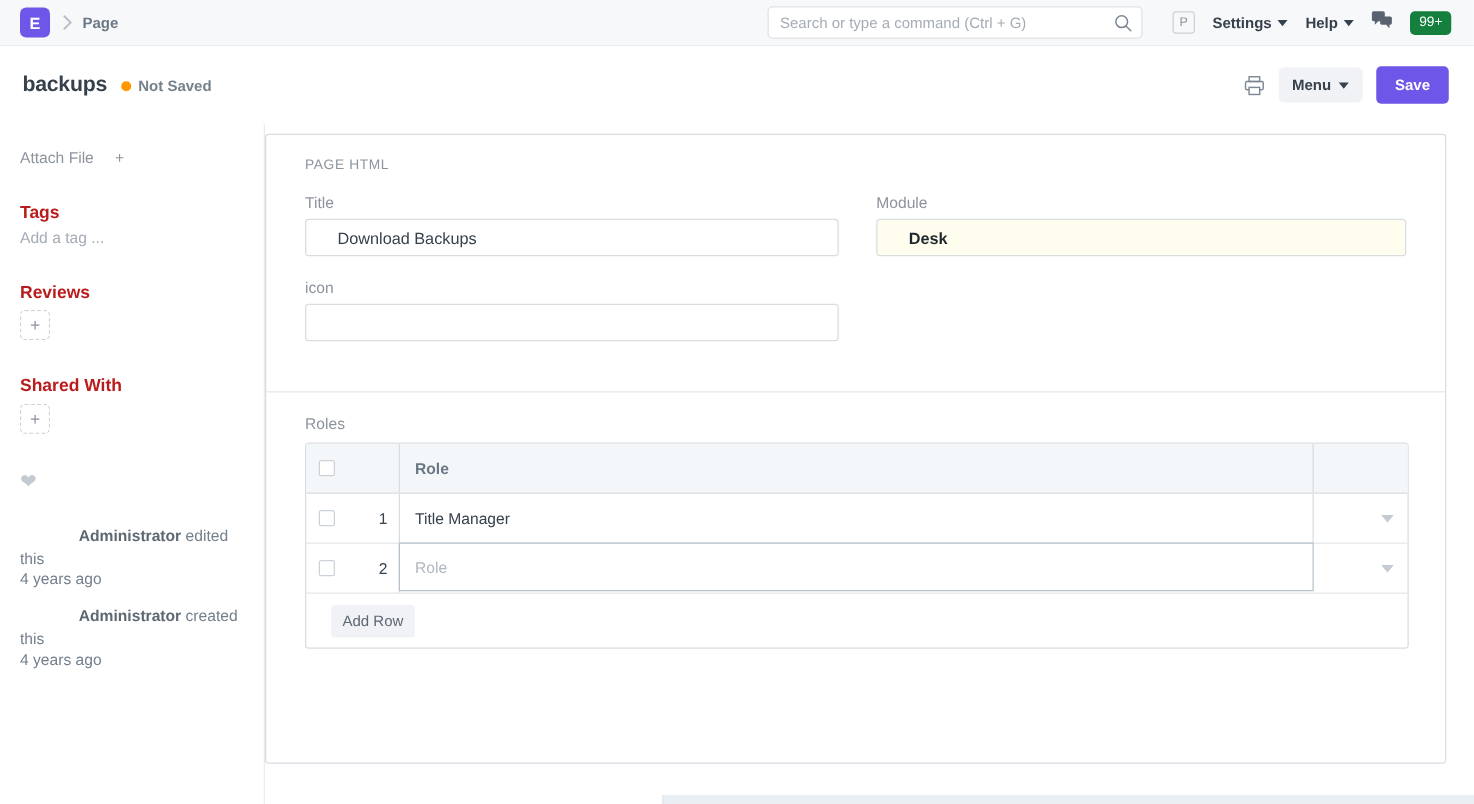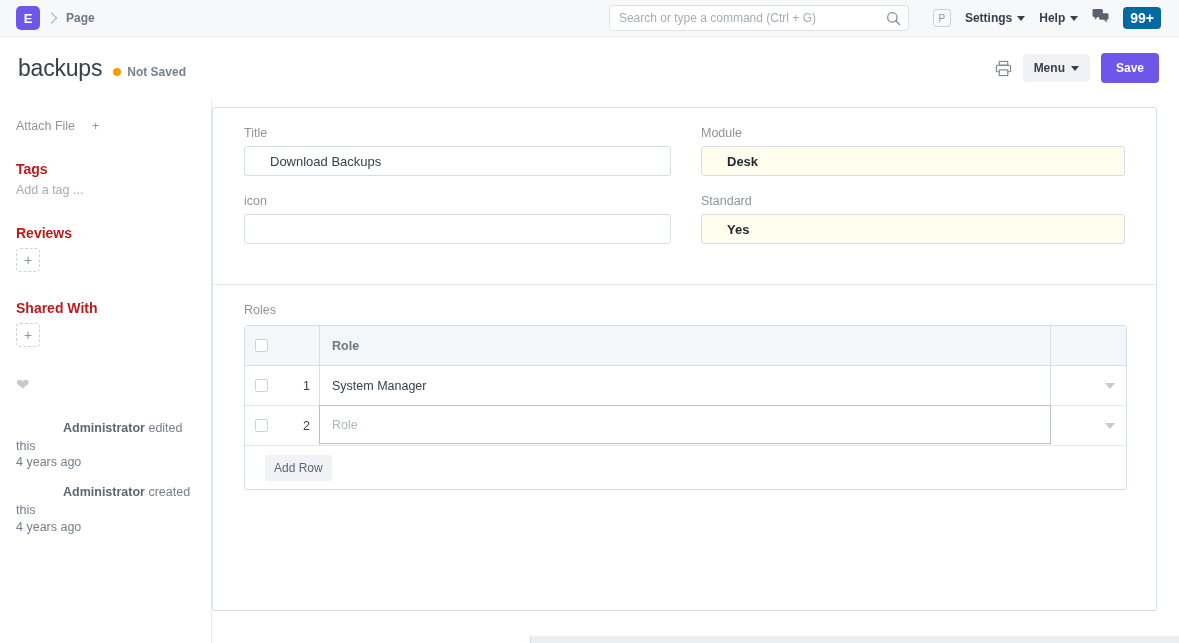--- a/index.html
+++ b/index.html
@@ -70,36 +70,36 @@
     font-size: 12px; font-weight: bold; color: #36414c;
     display: flex; align-items: center; gap: 5px;
   }
   .caret-down {
     width: 0; height: 0;
     border-left: 4px solid transparent;
     border-right: 4px solid transparent;
     border-top: 5px solid #36414c;
   }
   .badge-red {
-    background: #0369a1; color: #ffffff;
-    font-size: 14px; font-weight: bold;
+    background: #15803d; color: #ffffff;
+    font-size: 11px; font-weight: normal;
     border-radius: 4px;
     padding: 4px 7px; line-height: 1;
   }
 
   
   .titlebar {
     position: absolute; top: 37px; left: 0;
     width: 1179px; height: 62px;
     background: #ffffff;
     display: flex; align-items: center;
   }
   .title-left { display: flex; align-items: baseline; padding-left: 18px; }
   .page-title {
-    font-size: 23px; font-weight: normal; color: #36414c;
+    font-size: 17px; font-weight: bold; color: #36414c;
     letter-spacing: -0.2px;
     text-align: right;
   }
   .indicator-wrap {
     display: flex; align-items: center; gap: 6px; margin-left: 11px;
   }
   .dot-orange {
     width: 8px; height: 8px; border-radius: 50%;
     background: #ff9800;
   }
@@ -394,40 +394,37 @@
       <b>Administrator</b><span> created this</span>
     </div>
     <div class="activity-time">4 years ago</div>
   </div>
 </div>
 
 <div class="main">
   <div class="card">
 
     <div class="section-a">
+      <div class="section-label">PAGE HTML</div>
       <div class="grid2">
         <div>
           <div class="field">
             <div class="field-label">Title</div>
             <input class="field-input" value="Download Backups" style="">
           </div>
           <div class="field">
             <div class="field-label">icon</div>
             <input class="field-input" value="" style="">
           </div>
         </div>
         <div>
           <div class="field">
             <div class="field-label">Module</div>
             <input class="field-input highlight" value="Desk" style="">
           </div>
-          <div class="field">
-            <div class="field-label">Standard</div>
-            <input class="field-input highlight" value="Yes" style="">
-          </div>
         </div>
       </div>
     </div>
 
     <div class="divider"></div>
 
     <div class="section-b">
       <div class="table-label">Roles</div>
 
       <div class="grid-table">
@@ -438,21 +435,21 @@
           <div class="cell-idx head"></div>
           <div class="cell-role head">Role</div>
           <div class="cell-end"></div>
         </div>
 
         <div class="grid-row grid-body-row">
           <div class="cell-check">
             <span class="chk"></span>
           </div>
           <div class="cell-idx">1</div>
-          <div class="cell-role">System Manager</div>
+          <div class="cell-role">Title Manager</div>
           <div class="cell-end">
             <span class="tri-down"></span>
           </div>
         </div>
 
         <div class="grid-row grid-body-row active">
           <div class="cell-check">
             <span class="chk"></span>
           </div>
           <div class="cell-idx">2</div>

